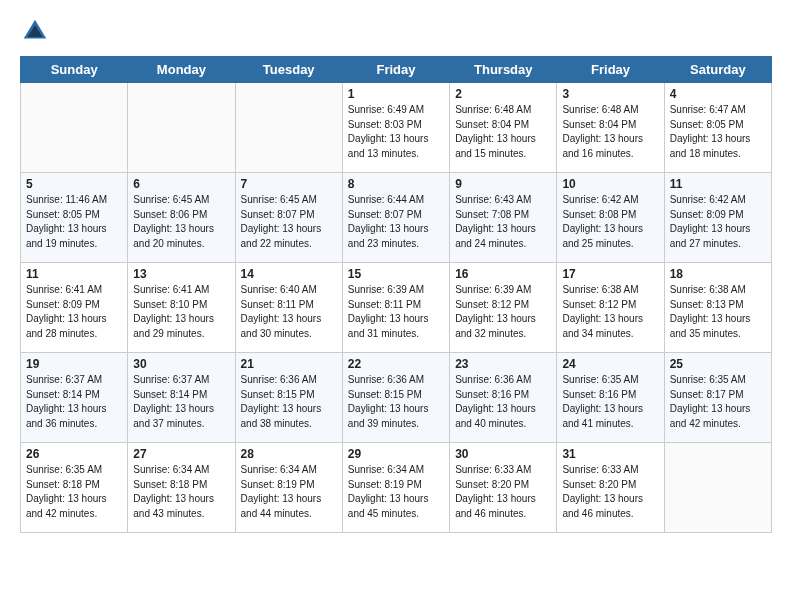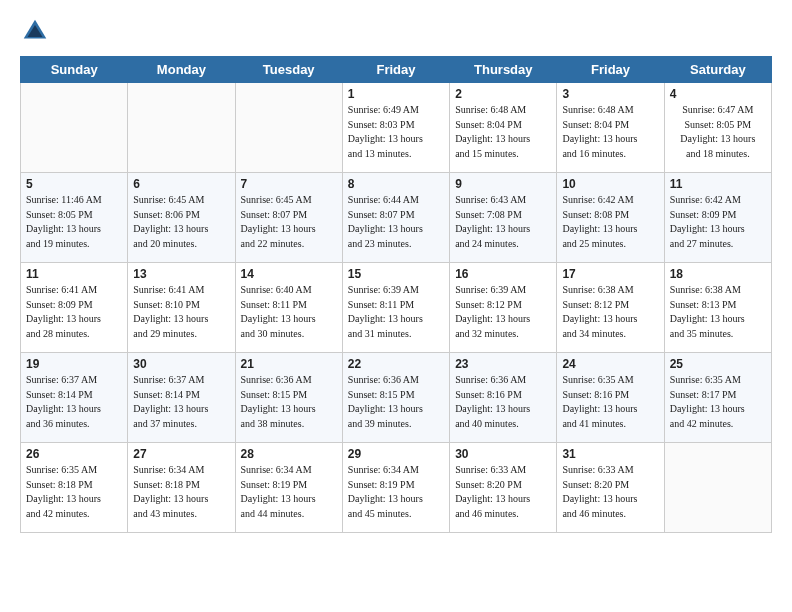--- a/index.html
+++ b/index.html
@@ -79,21 +79,20 @@
     }
     .day-num {
       font-weight: bold;
       font-size: 12px;
       margin-bottom: 2px;
     }
     .day-info {
       font-size: 10px;
       line-height: 1.45;
       color: #222;
-      font-family: Liberation Serif, serif;
     }
     .empty-cell {
       background: #fafafa !important;
     }
   </style>
 </head>
 <body>
 
 <div class="header">
   <div class="logo">
@@ -145,21 +144,21 @@
         </td>
         <td>
           <div class="day-num">3</div>
           <div class="day-info" style="white-space: pre-line;">Sunrise: 6:48 AM
 Sunset: 8:04 PM
 Daylight: 13 hours
 and 16 minutes.</div>
         </td>
         <td>
           <div class="day-num">4</div>
-          <div class="day-info" style="white-space: pre-line; text-align: center;">Sunrise: 6:47 AM
+          <div class="day-info" style="white-space: pre-line;">Sunrise: 6:47 AM
 Sunset: 8:05 PM
 Daylight: 13 hours
 and 18 minutes.</div>
         </td>
       </tr>
       <tr style="background: rgb(245, 248, 252);">
         <td>
           <div class="day-num">5</div>
           <div class="day-info" style="white-space: pre-line;">Sunrise: 11:46 AM
 Sunset: 8:05 PM

